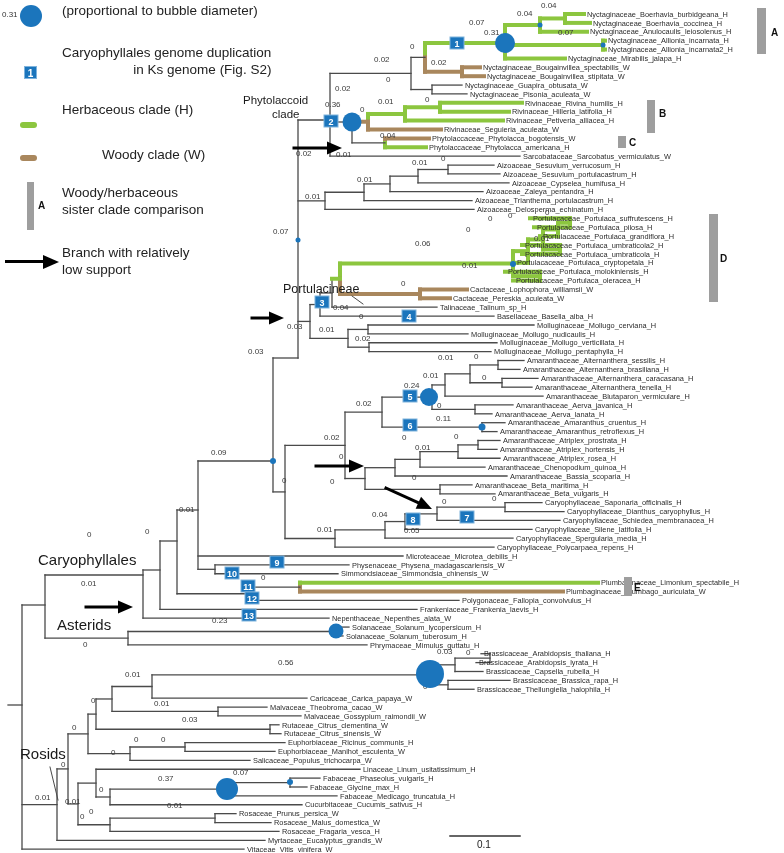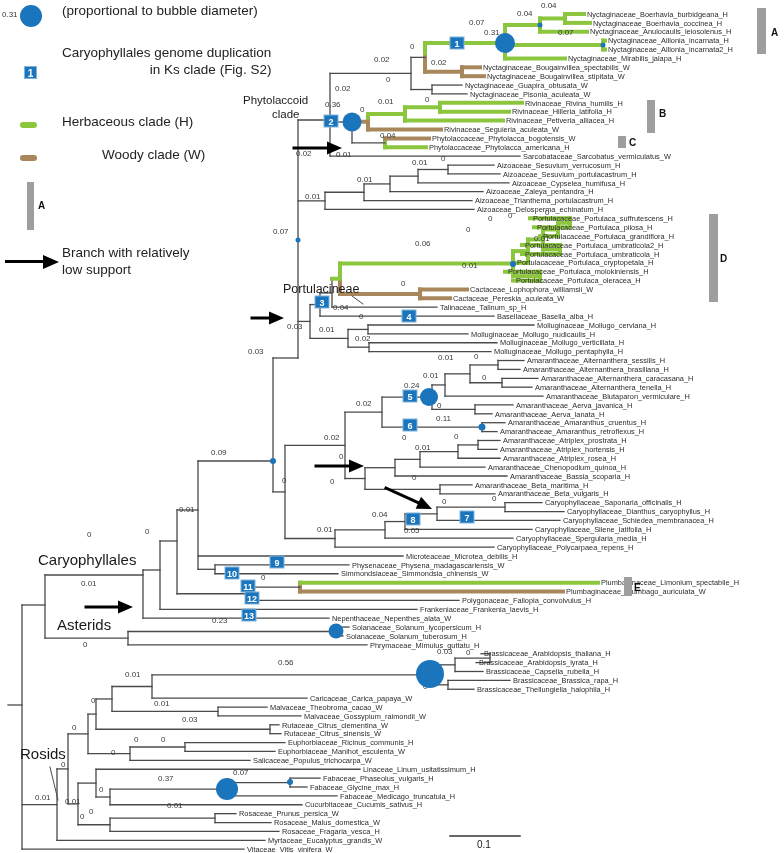--- a/index.html
+++ b/index.html
@@ -573,28 +573,32 @@
 
 <div id="legend">
   <span class="lg-num" style="left:2px;top:10px;">0.31</span>
   <span class="lg-bubble" style="left: 20px; top: 5px; width: 22px; height: 22px; background: rgb(27, 117, 188);"></span>
   <div class="lg-text" style="left:62px;top:2px;">
         <div>(proportional to bubble diameter)</div>
   </div>
   <span class="lg-box" style="left: 24px; top: 66px; background: rgb(27, 117, 188);">1</span>
   <div class="lg-text" style="left:62px;top:44px;text-align:right;">
     <div>Caryophyllales genome duplication</div>
-        <div>in Ks clade (Fig. S2)</div>
+        <div>in Ks genome (Fig. S2)</div>
   </div>
   <span class="lg-swatch" style="left: 20px; top: 122px; background: rgb(140, 198, 63);" id="sw-green"></span>
-  <div class="lg-text" style="left:62px;top:113px;">Herbaceous clade (H)</div>
+  <div class="lg-text" style="left:62px;top:101px;">Herbaceous clade (H)</div>
   <span class="lg-swatch" style="left: 20px; top: 155px; background: rgb(169, 135, 93);" id="sw-brown"></span>
   <div class="lg-text" style="left:62px;top:146px;margin-left:40px;">Woody clade (W)</div>
   <span class="lg-bar" style="left: 27px; top: 182px; background: rgb(158, 158, 158);" id="sw-bar"></span>
   <span class="lg-barletter" style="left:38px;top:200px;">A</span>
+  <div class="lg-text" style="left:62px;top:184px;">
+    <div>Woody/herbaceous</div>
+        <div>sister clade comparison</div>
+  </div>
   <span class="lg-arrowline" style="left:5px;top:260px;width:40px;"></span>
   <span class="lg-arrowhead" style="left:43px;top:255px;"></span>
   <div class="lg-text" style="left:62px;top:244px;">
     <div>Branch with relatively</div>
         <div>low support</div>
   </div>
 </div>
 
 </div>
 

